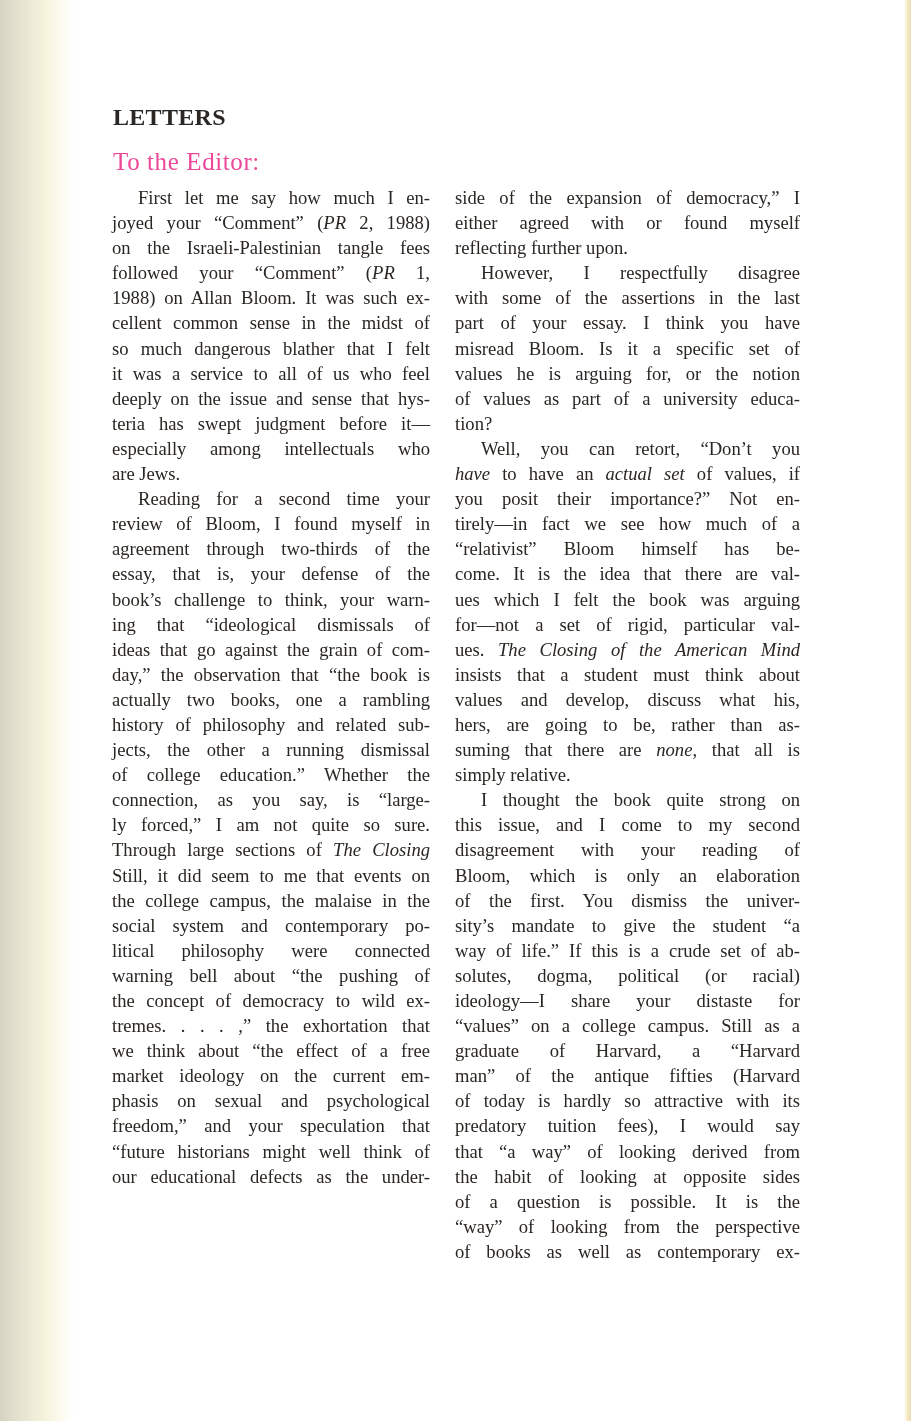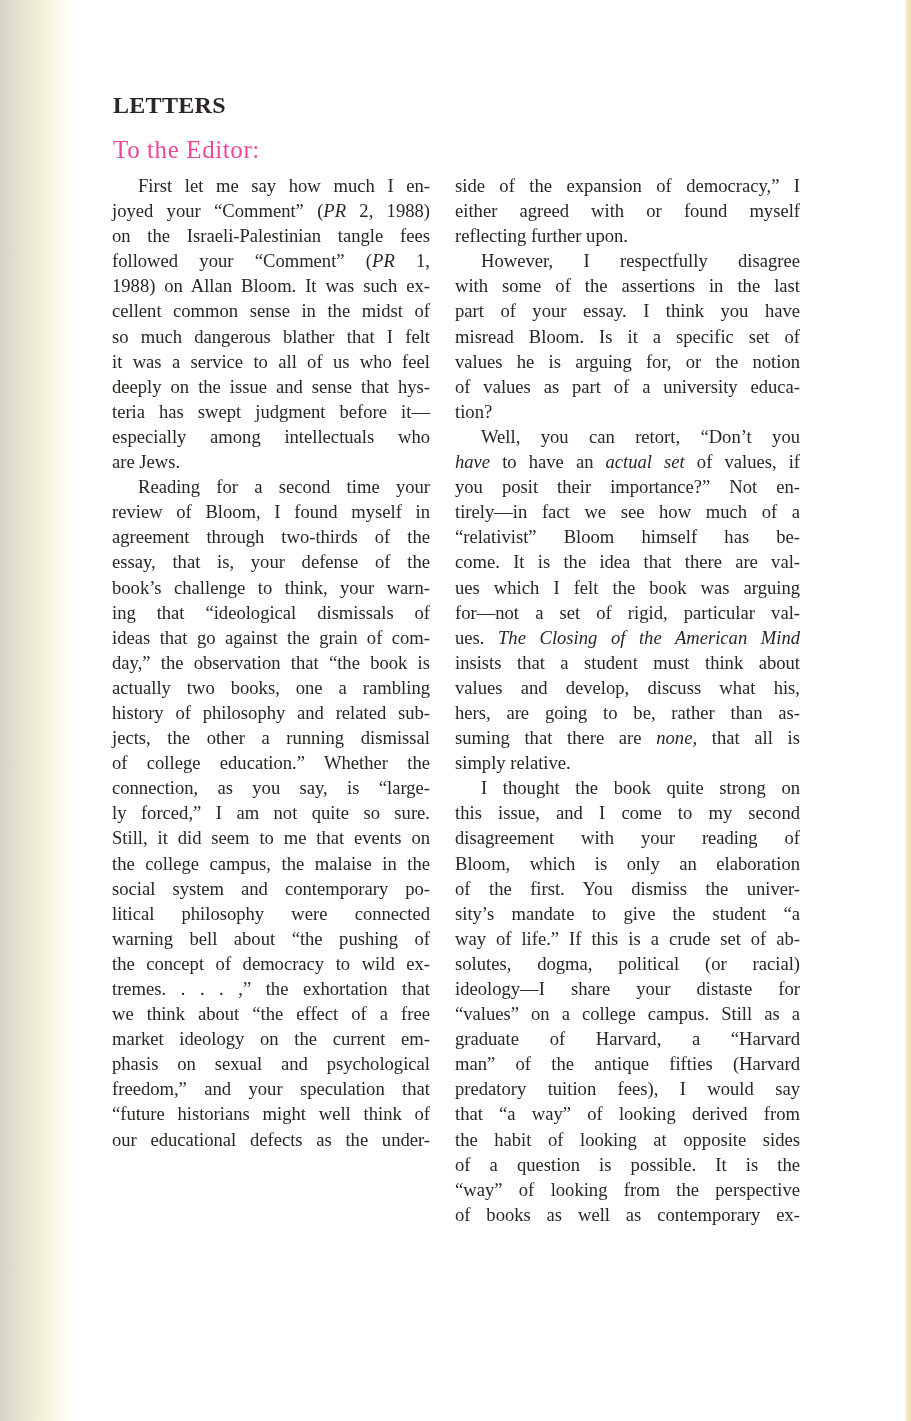--- a/index.html
+++ b/index.html
@@ -11,21 +11,21 @@
     color: #2a2622;
   }
   .gutter-shadow {
     position: absolute; left: 0; top: 0; width: 75px; height: 1421px;
     background: linear-gradient(to right, #d6d3c4 0%, #e7e4d2 30%, #f6f3dc 60%, #fdfcf3 85%, #ffffff 100%);
   }
   .right-edge {
     position: absolute; right: 0; top: 0; width: 7px; height: 1421px;
     background: linear-gradient(to right, #ffffff 0%, #f6ecc8 40%, #ecdcae 100%);
   }
-  .page { position: absolute; left: 0; top: 0; width: 911px; height: 1056px; }
+  .page { position: absolute; left: 0; top: 12px; width: 911px; height: 1056px; }
   .heading {
     position: absolute; left: 113px; top: 92px;
     font-size: 24px; font-weight: bold; letter-spacing: 0.3px;
     color: #2b2724; margin: 0;
   }
   .salutation {
     position: absolute; left: 113px; top: 136px;
     font-size: 25px; letter-spacing: 0.6px; color: #ec4899;
   }
   .column { position: absolute; top: 173px; }
@@ -71,20 +71,21 @@
       <span class="line">book’s challenge to think, your warn-</span>
       <span class="line">ing that “ideological dismissals of</span>
       <span class="line">ideas that go against the grain of com-</span>
       <span class="line">day,” the observation that “the book is</span>
       <span class="line">actually two books, one a rambling</span>
       <span class="line">history of philosophy and related sub-</span>
       <span class="line">jects, the other a running dismissal</span>
       <span class="line">of college education.” Whether the</span>
       <span class="line">connection, as you say, is “large-</span>
       <span class="line">ly forced,” I am not quite so sure.</span>
+      <span class="line"><span>Through large sections of </span><span class="ital">The Closing</span></span>
       <span class="line">Still, it did seem to me that events on</span>
       <span class="line">the college campus, the malaise in the</span>
       <span class="line">social system and contemporary po-</span>
       <span class="line">litical philosophy were connected</span>
       <span class="line">warning bell about “the pushing of</span>
       <span class="line">the concept of democracy to wild ex-</span>
       <span class="line">tremes. . . . ,” the exhortation that</span>
       <span class="line">we think about “the effect of a free</span>
       <span class="line">market ideology on the current em-</span>
       <span class="line">phasis on sexual and psychological</span>
@@ -122,20 +123,21 @@
       <span class="line">disagreement with your reading of</span>
       <span class="line">Bloom, which is only an elaboration</span>
       <span class="line">of the first. You dismiss the univer-</span>
       <span class="line">sity’s mandate to give the student “a</span>
       <span class="line">way of life.” If this is a crude set of ab-</span>
       <span class="line">solutes, dogma, political (or racial)</span>
       <span class="line">ideology—I share your distaste for</span>
       <span class="line">“values” on a college campus. Still as a</span>
       <span class="line">graduate of Harvard, a “Harvard</span>
       <span class="line">man” of the antique fifties (Harvard</span>
+      <span class="line">of today is hardly so attractive with its</span>
       <span class="line">predatory tuition fees), I would say</span>
       <span class="line">that “a way” of looking derived from</span>
       <span class="line">the habit of looking at opposite sides</span>
       <span class="line">of a question is possible. It is the</span>
       <span class="line">“way” of looking from the perspective</span>
       <span class="line">of books as well as contemporary ex-</span>
     </div>
 </div>
 
 </body></html>

